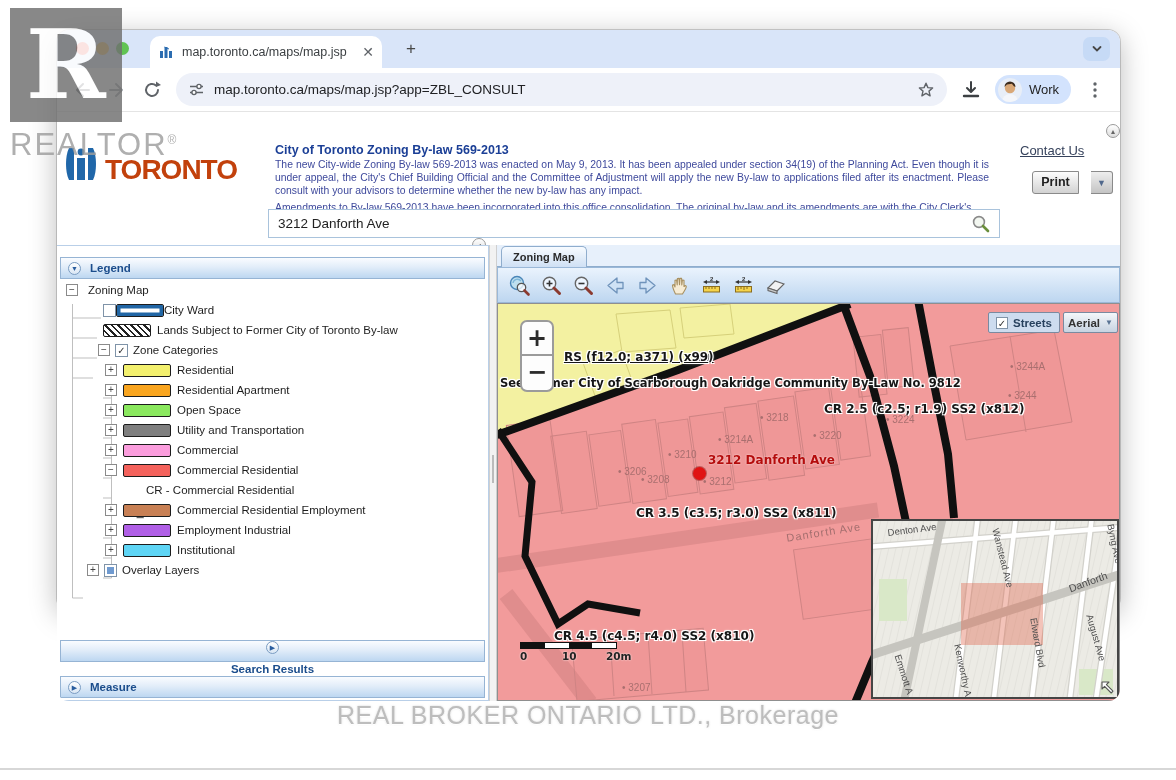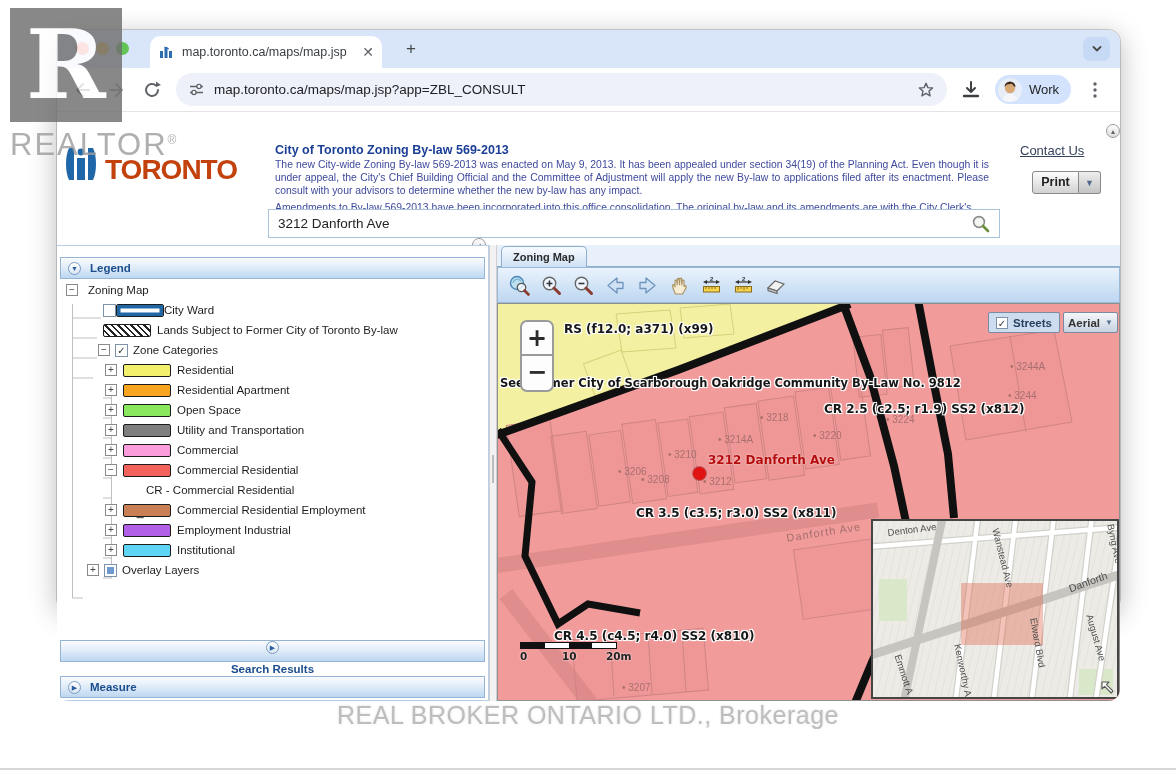--- a/index.html
+++ b/index.html
@@ -30,21 +30,21 @@
   
   .page { position:relative; height:589px; background:#fff; border-radius:0 0 12px 12px; overflow:hidden; font-family:"Liberation Sans", sans-serif; }
 
   .toronto-logo { left:4px; top:26px; display:flex; align-items:flex-end; gap:4px; }
   .toronto-word { font-size:28px; font-weight:bold; color:#c2410c; letter-spacing:-1px; line-height:1; }
   .gov-title { left:218px; top:31px; font-size:12.5px; font-weight:bold; color:#1b3f96; }
   .gov-para { left:218px; top:47px; width:714px; font-size:10.4px; color:#3e499c; line-height:12.8px; text-align:justify; }
   .gov-amend { left:218px; top:90px; width:714px; font-size:10.4px; color:#3e499c; }
   .gov-amend a { color:#3e499c; text-decoration:underline; }
   .contact { left:963px; top:31px; font-size:13px; color:#36425c; text-decoration:underline; }
-  .printwrap { left:975px; top:59px; display:flex; }
+  .printwrap { left:975px; top:59px; display:flex;gap:12px; }
   .printbtn { width:47px; height:23px; background:linear-gradient(#fdfdfd,#d2d2d2); border:1px solid #8a8a8a; border-radius:3px 0 0 3px;
     font-size:12.5px; font-weight:bold; color:#222; text-align:center; line-height:21px; }
   .printdrop { width:22px; height:23px; background:linear-gradient(#eee,#c4c4c4); border:1px solid #8a8a8a; border-left:none; border-radius:0 3px 3px 0;
     font-size:9px; color:#50688c; text-align:center; line-height:22px; }
   .searchbox { left:211px; top:97px; width:732px; height:29px; background:#fff; border:1px solid #a9c3dc; display:flex; align-items:center; padding:0 9px; }
   .searchval { flex:1; font-size:13.5px; color:#222; }
   .circle-btn { width:14px; height:14px; border:1px solid #9a9a9a; border-radius:50%; background:linear-gradient(#fff,#ddd);
     font-size:8px; color:#666; text-align:center; line-height:13px; }
 
   
@@ -440,21 +440,21 @@
             </g>
 
             <g stroke="#101010" fill="none" stroke-width="8">
               <path d="M-4 132 L180 66 L352 0"></path>
               <path d="M346 2 L372 72 L396 162 L408 218 L412 258 L399 305 L374 358 L357 399"></path>
               <path d="M420 -4 L436 80 L450 150 L456 214"></path>
             </g>
             <path d="M0 126 L34 178 L27 252 L60 320 L90 300 L142 309" stroke="#101010" fill="none" stroke-width="7"></path>
           </svg>
 
-          <div class="zlabel" style="left:66px; top:18px;">RS (f12.0; a371) (x99)</div>
+          <div class="zlabel" style="left:66px; top:46px;text-decoration:underline;">RS (f12.0; a371) (x99)</div>
           <div class="zlabel" style="left:2px; top:72px; font-size:11.5px;">See Former City of Scarborough Oakridge Community By-Law No. 9812</div>
           <div class="zlabel" style="left:326px; top:98px;">CR 2.5 (c2.5; r1.9) SS2 (x812)</div>
           <div class="zlabel" style="left:138px; top:202px;">CR 3.5 (c3.5; r3.0) SS2  (x811)</div>
           <div class="zlabel" style="left:56px; top:325px;">CR 4.5 (c4.5; r4.0) SS2  (x810)</div>
 
           <span class="plabel" style="left:100px; top:162px;margin-left:20px;">3206</span>
           <span class="plabel" style="left:143px; top:170px;">3208</span>
           <span class="plabel" style="left:170px; top:145px;">3210</span>
           <span class="plabel" style="left:205px; top:172px;">3212</span>
           <span class="plabel" style="left:220px; top:130px;">3214A</span>

